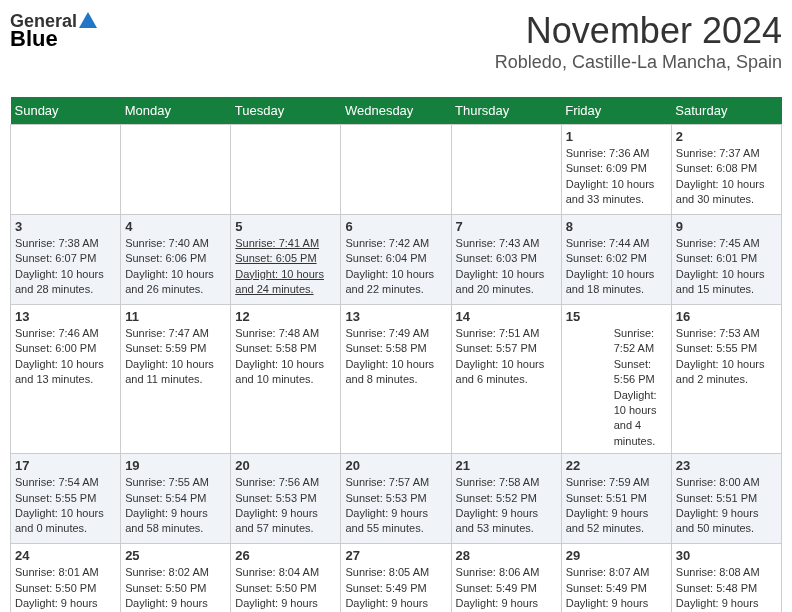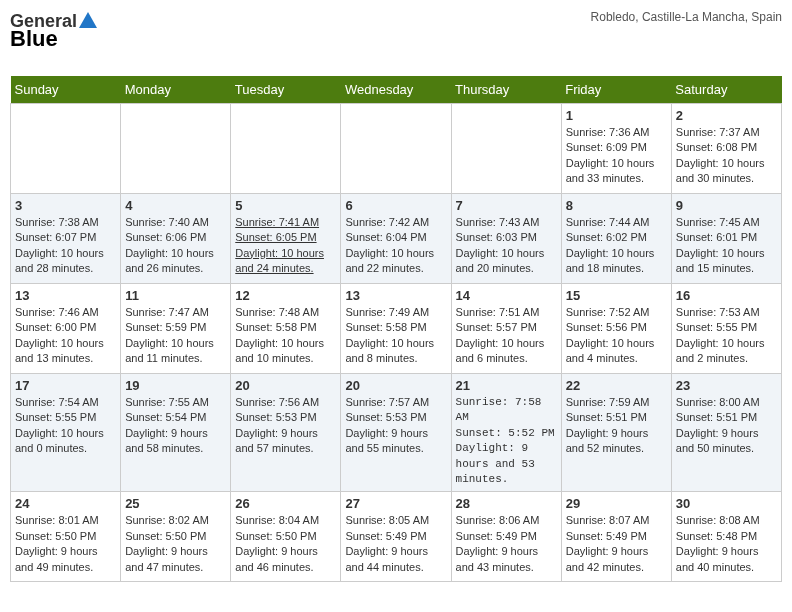--- a/index.html
+++ b/index.html
@@ -33,30 +33,30 @@
     }
     .title-section {
       text-align: right;
     }
     .month-title {
       font-size: 36px;
       color: #333;
       font-weight: normal;
     }
     .location {
-      font-size: 12px;
+      font-size: 18px;
       color: #555;
     }
     table {
       width: 100%;
       border-collapse: collapse;
       table-layout: fixed;
     }
     th {
-      background-color: #4d7c0f;
+      background-color: #15803d;
       color: #fff;
       padding: 6px 4px;
       text-align: left;
       font-size: 13px;
       font-weight: normal;
     }
     td {
       border: 1px solid #ccc;
       vertical-align: top;
       padding: 4px;
@@ -91,20 +91,21 @@
       <div style="display:flex; align-items:center;">
         <span class="logo-text-general">General</span>
         <svg width="22" height="22" viewBox="0 0 22 22">
           <polygon points="11,2 20,18 2,18" fill="#2176c7"></polygon>
         </svg>
       </div>
       <span class="logo-text-blue" style="margin-top:-6px;">Blue</span>
     </div>
   </div>
   <div class="title-section">
+    <div class="month-title">November 2024</div>
     <div class="location">Robledo, Castille-La Mancha, Spain</div>
   </div>
 </div>
 
 <table>
   <thead>
     <tr>
       <th>Sunday</th>
       <th>Monday</th>
       <th>Tuesday</th>
@@ -204,21 +205,21 @@
 Daylight: 10 hours and 8 minutes.</div>
         </td>
         <td>
           <span class="day-num">14</span>
           <div class="day-info" style="white-space: pre-line;">Sunrise: 7:51 AM
 Sunset: 5:57 PM
 Daylight: 10 hours and 6 minutes.</div>
         </td>
         <td>
           <span class="day-num">15</span>
-          <div class="day-info" style="white-space: pre-line;">Sunrise: 7:52 AM
+          <div class="day-info" style="white-space: pre-line; margin-left: 48px;">Sunrise: 7:52 AM
 Sunset: 5:56 PM
 Daylight: 10 hours and 4 minutes.</div>
         </td>
         <td>
           <span class="day-num">16</span>
           <div class="day-info" style="white-space: pre-line;">Sunrise: 7:53 AM
 Sunset: 5:55 PM
 Daylight: 10 hours and 2 minutes.</div>
         </td>
       </tr>
@@ -242,21 +243,21 @@
 Daylight: 9 hours and 57 minutes.</div>
         </td>
         <td>
           <span class="day-num">20</span>
           <div class="day-info" style="white-space: pre-line;">Sunrise: 7:57 AM
 Sunset: 5:53 PM
 Daylight: 9 hours and 55 minutes.</div>
         </td>
         <td>
           <span class="day-num">21</span>
-          <div class="day-info" style="white-space: pre-line; font-family: Liberation Mono, monospace;">Sunrise: 7:58 AM
+          <div class="day-info" style="white-space: pre-line;">Sunrise: 7:58 AM
 Sunset: 5:52 PM
 Daylight: 9 hours and 53 minutes.</div>
         </td>
         <td>
           <span class="day-num">22</span>
           <div class="day-info" style="white-space: pre-line;">Sunrise: 7:59 AM
 Sunset: 5:51 PM
 Daylight: 9 hours and 52 minutes.</div>
         </td>
         <td>

